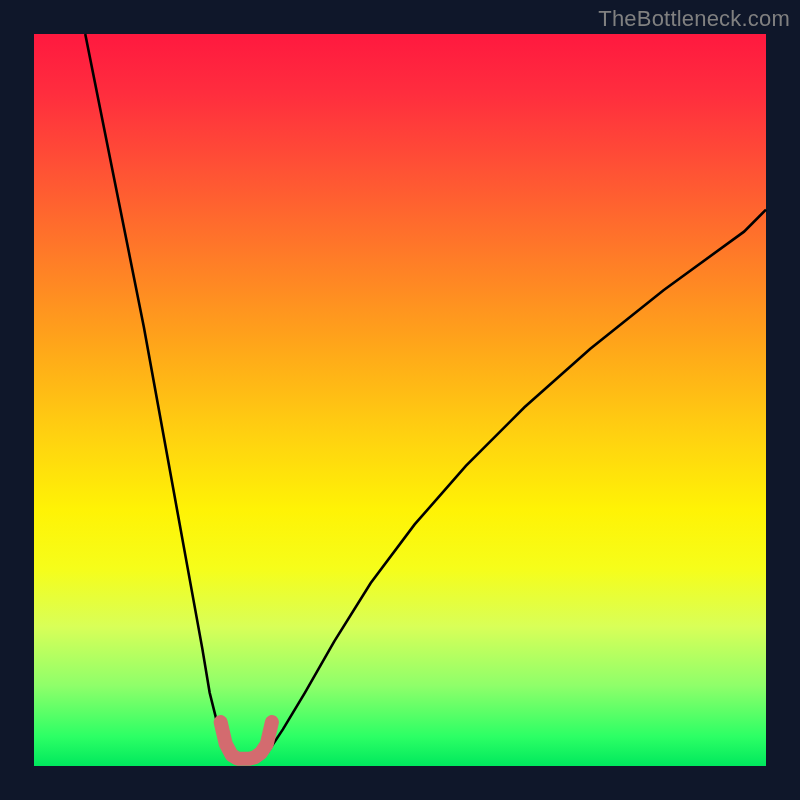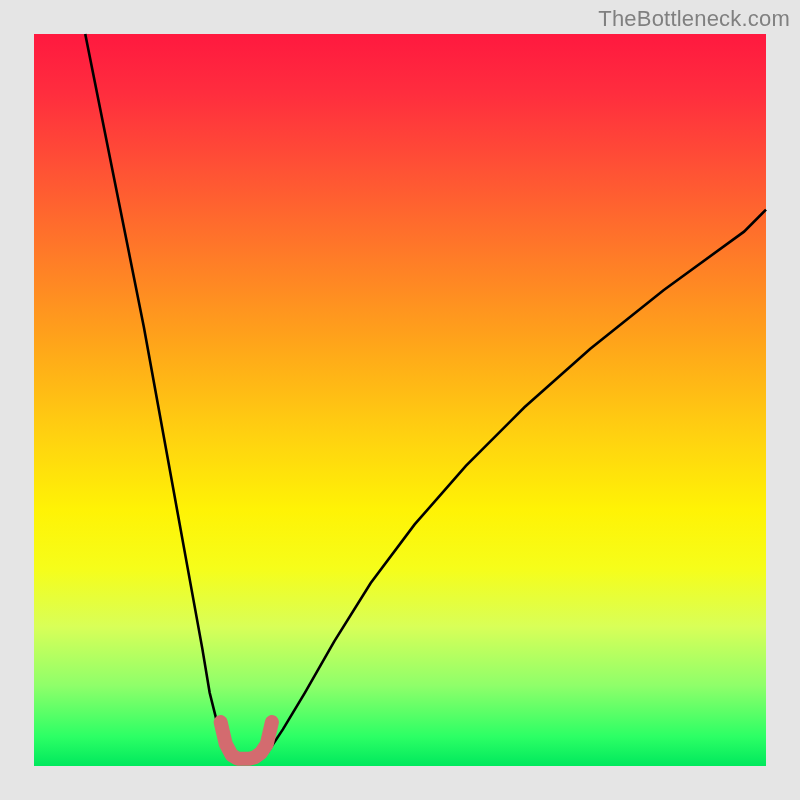--- a/index.html
+++ b/index.html
@@ -10,21 +10,21 @@
     background: #000;
     overflow: hidden;
     font-family: Arial, Helvetica, sans-serif;
   }
   .frame {
     position: absolute;
     left: 0;
     top: 0;
     width: 800px;
     height: 800px;
-    background: #e5e5e5;
+    background: #0f172a;
     text-align: center;
   }
   .plot-area {
     position: absolute;
     left: 34px;
     top: 34px;
     width: 732px;
     height: 732px;
     
     background: linear-gradient(

